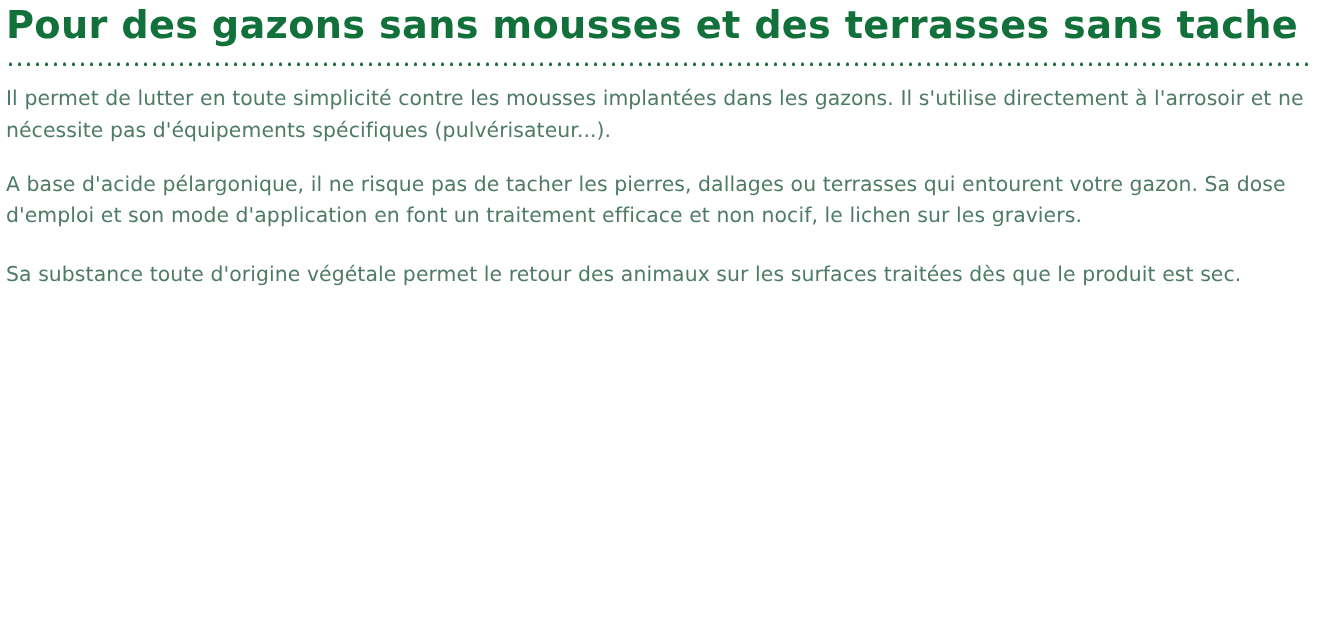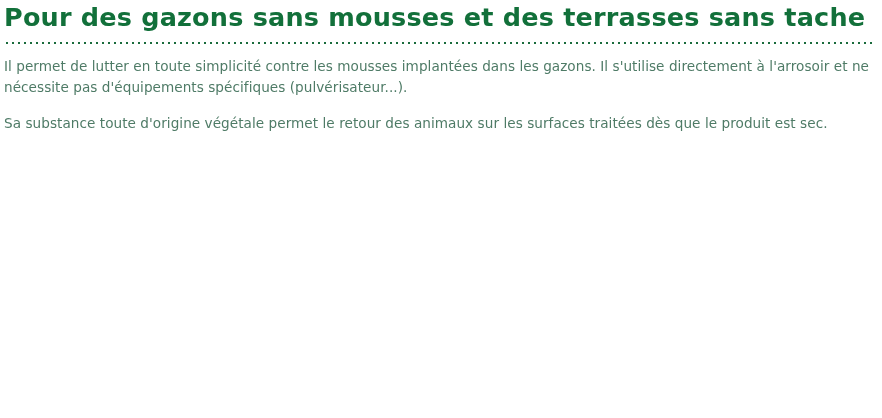--- a/index.html
+++ b/index.html
@@ -73,16 +73,17 @@
 <body>
 
 <div class="page">
 
   <div class="heading">Pour des gazons sans mousses et des terrasses sans tache</div>
 
   <div class="divider"></div>
 
   <div class="body-copy">
     <p class="para p1">Il permet de lutter en toute simplicité contre les mousses implantées dans les gazons. Il s'utilise directement à l'arrosoir et ne nécessite pas d'équipements spécifiques (pulvérisateur...).</p>
+    <p class="para p2">A base d'acide pélargonique, il ne risque pas de tacher les pierres, dallages ou terrasses qui entourent votre gazon. Sa dose d'emploi et son mode d'application en font un traitement efficace et non nocif, le lichen sur les graviers.</p>
     <p class="para p3">Sa substance toute d'origine végétale permet le retour des animaux sur les surfaces traitées dès que le produit est sec.</p>
   </div>
 
 </div>
 
 </body></html>

